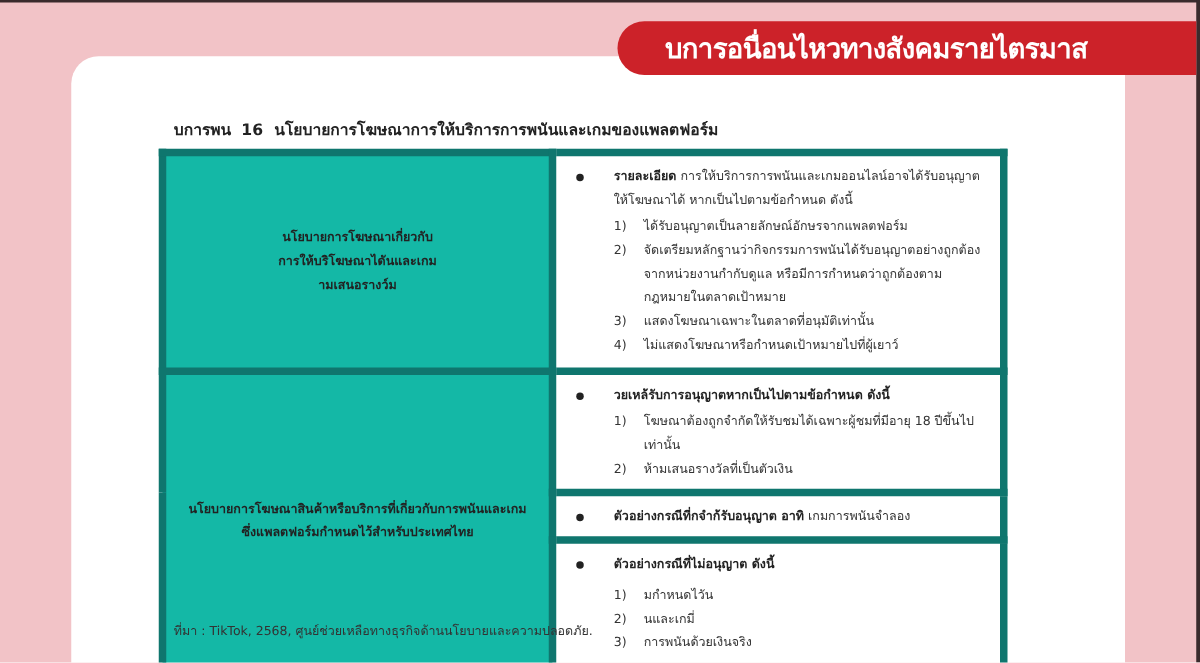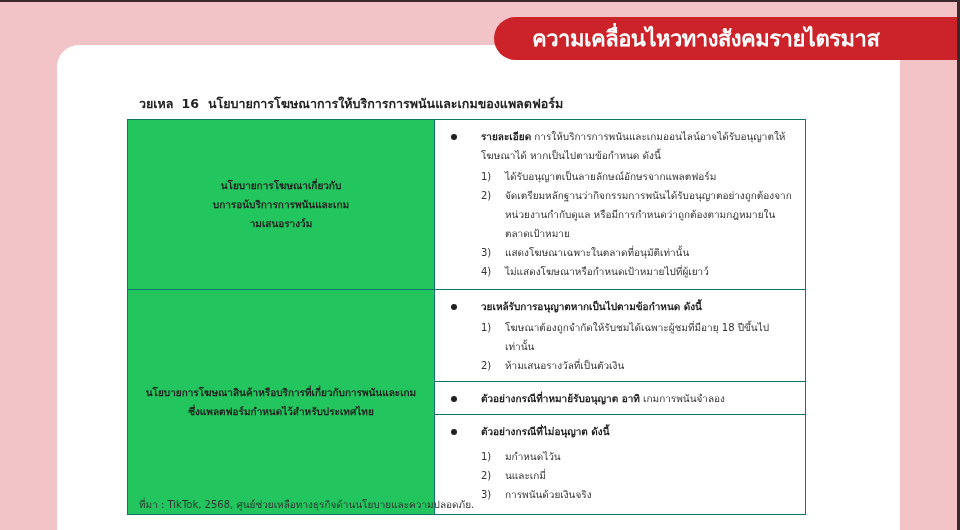--- a/index.html
+++ b/index.html
@@ -37,27 +37,27 @@
     font-size: 12.5px; font-weight: bold; color: #222;
     font-family: "DejaVu Sans", sans-serif;
   }
   .caption .num { margin: 0 9px 0 8px; }
   table.policy {
     position: absolute; left: 127px; top: 119px; width: 679px;
     border-collapse: collapse;
     font-size: 10px;
   }
   table.policy td {
-    border: 1px solid #0f766e;
+    border: 6px solid #0f766e;
     vertical-align: top;
     padding: 0;
   }
   td.left-cell {
     width: 306px;
-    background: #22c55e;
+    background: #14b8a6;
     text-align: center;
     vertical-align: middle !important;
     font-weight: bold; font-size: 10px; line-height: 19px;
     color: #222;
   }
   td.right-cell {
     background: #ffffff;
     padding: 7px 12px 6px 16px !important;
     line-height: 19px;
   }
@@ -81,33 +81,33 @@
 </style>
 </head>
 <body>
 
 <div class="top-strip"></div>
 <div class="right-edge"></div>
 
 <div class="page"></div>
 
 <div class="banner">
-  <span class="banner-title">ความเคลื่อนไหวทางสังคมรายไตรมาส</span>
+  <span class="banner-title">บการอนื่อนไหวทางสังคมรายไตรมาส</span>
 </div>
 
 <div class="caption">
-  <span>วยเหล</span><span class="num">16</span><span>นโยบายการโฆษณาการให้บริการการพนันและเกมของแพลตฟอร์ม</span>
+  <span>บการพน</span><span class="num">16</span><span>นโยบายการโฆษณาการให้บริการการพนันและเกมของแพลตฟอร์ม</span>
 </div>
 
 <table class="policy">
   <tbody>
       <tr>
     <td class="left-cell">
       <div>นโยบายการโฆษณาเกี่ยวกับ</div>
-      <div>บการอน้บริการการพนันและเกม</div>
+      <div>การให้บริโฆษณาไดันและเกม</div>
       <div>ามเสนอรางว์ม</div>
     </td>
     <td class="right-cell" style="padding-bottom:8px !important;">
       <div class="bullet-row">
         <span class="bullet"></span>
         <div class="bullet-text">
           <b>รายละเอียด</b><span> การให้บริการการพนันและเกมออนไลน์อาจได้รับอนุญาตให้โฆษณาได้ หากเป็นไปตามข้อกำหนด ดังนี้</span>
         </div>
       </div>
       <ol class="sub">
@@ -152,21 +152,21 @@
               <span class="t">ห้ามเสนอรางวัลที่เป็นตัวเงิน</span>
             </li>
       </ol>
     </td>
   </tr>
   <tr>
     <td class="right-cell">
       <div class="bullet-row">
         <span class="bullet"></span>
         <div class="bullet-text">
-          <b>ตัวอย่างกรณีที่าหมาย้รับอนุญาต อาทิ</b><span> เกมการพนันจำลอง</span>
+          <b>ตัวอย่างกรณีที่กจำก้รับอนุญาต อาทิ</b><span> เกมการพนันจำลอง</span>
         </div>
       </div>
     </td>
   </tr>
   <tr>
     <td class="right-cell" style="padding-bottom:10px !important;margin-top:39px;">
       <div class="bullet-row">
         <span class="bullet"></span>
         <div class="bullet-text">
           <b>ตัวอย่างกรณีที่ไม่อนุญาต ดังนี้</b>

